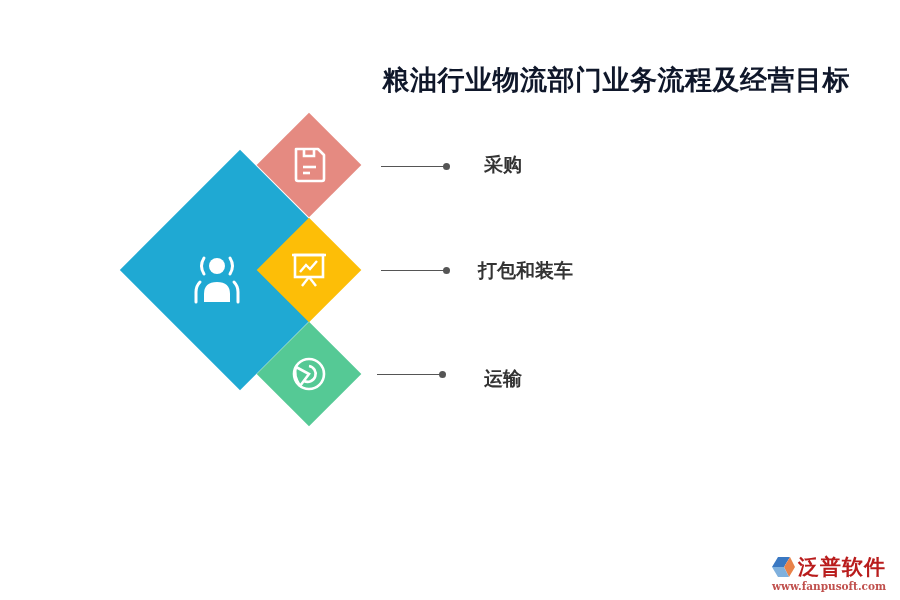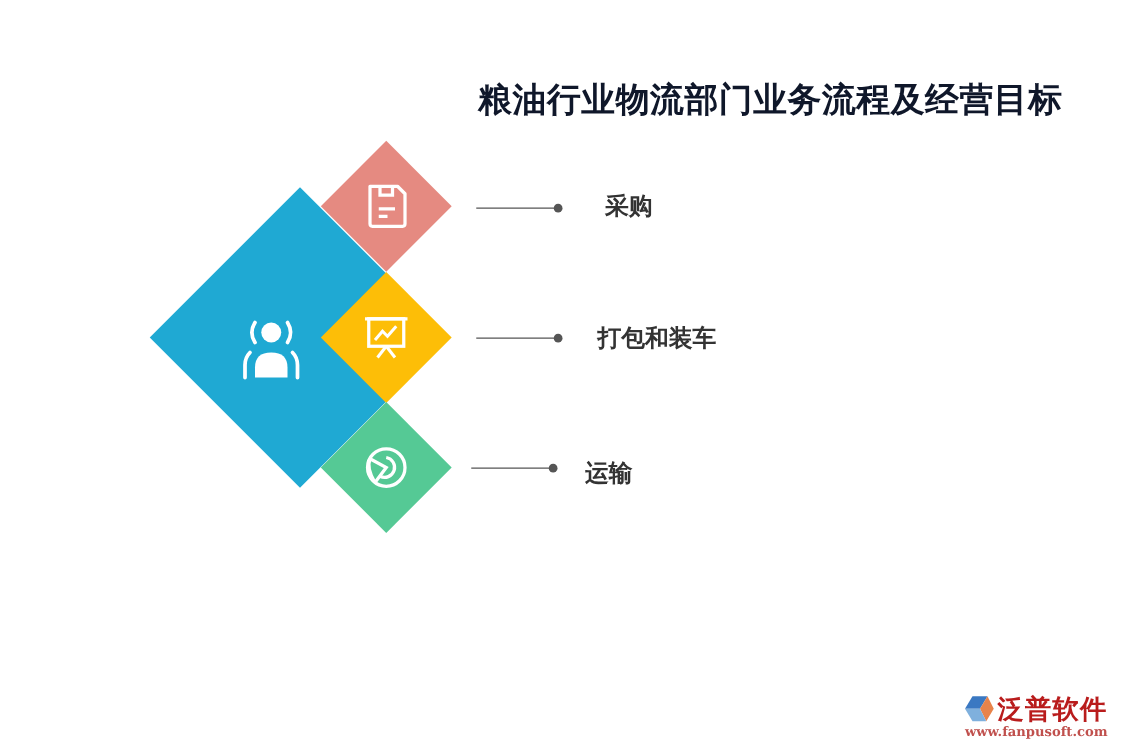--- a/index.html
+++ b/index.html
@@ -58,21 +58,21 @@
 <div class="connector" style="left:381px;top:166px;width:66px;"></div>
 <div class="dot" style="left:443px;top:163px;"></div>
 <div class="label" style="left:484px;top:152px;">采购</div>
 
 <div class="connector" style="left:381px;top:270px;width:66px;"></div>
 <div class="dot" style="left:443px;top:267px;"></div>
 <div class="label" style="left:478px;top:258px;">打包和装车</div>
 
 <div class="connector" style="left:377px;top:374px;width:66px;"></div>
 <div class="dot" style="left:439px;top:371px;"></div>
-<div class="label" style="left:468px;top:366px;">运输</div>
+<div class="label" style="left:484px;top:366px;">运输</div>
 
 <div class="logo">
   <svg style="position:absolute;left:0;top:2px;" width="26" height="24" viewBox="0 0 26 24">
     <path d="M2 12 L8 2 L20 2 L14 12 Z" fill="#3a78c2"></path>
     <path d="M14 12 L20 2 L25 12 L19 22 Z" fill="#e8834a"></path>
     <path d="M2 12 L14 12 L19 22 L8 22 Z" fill="#7fb0dd"></path>
   </svg>
   <span class="logo-cn">泛普软件</span>
   <span class="logo-url">www.fanpusoft.com</span>
 </div>

